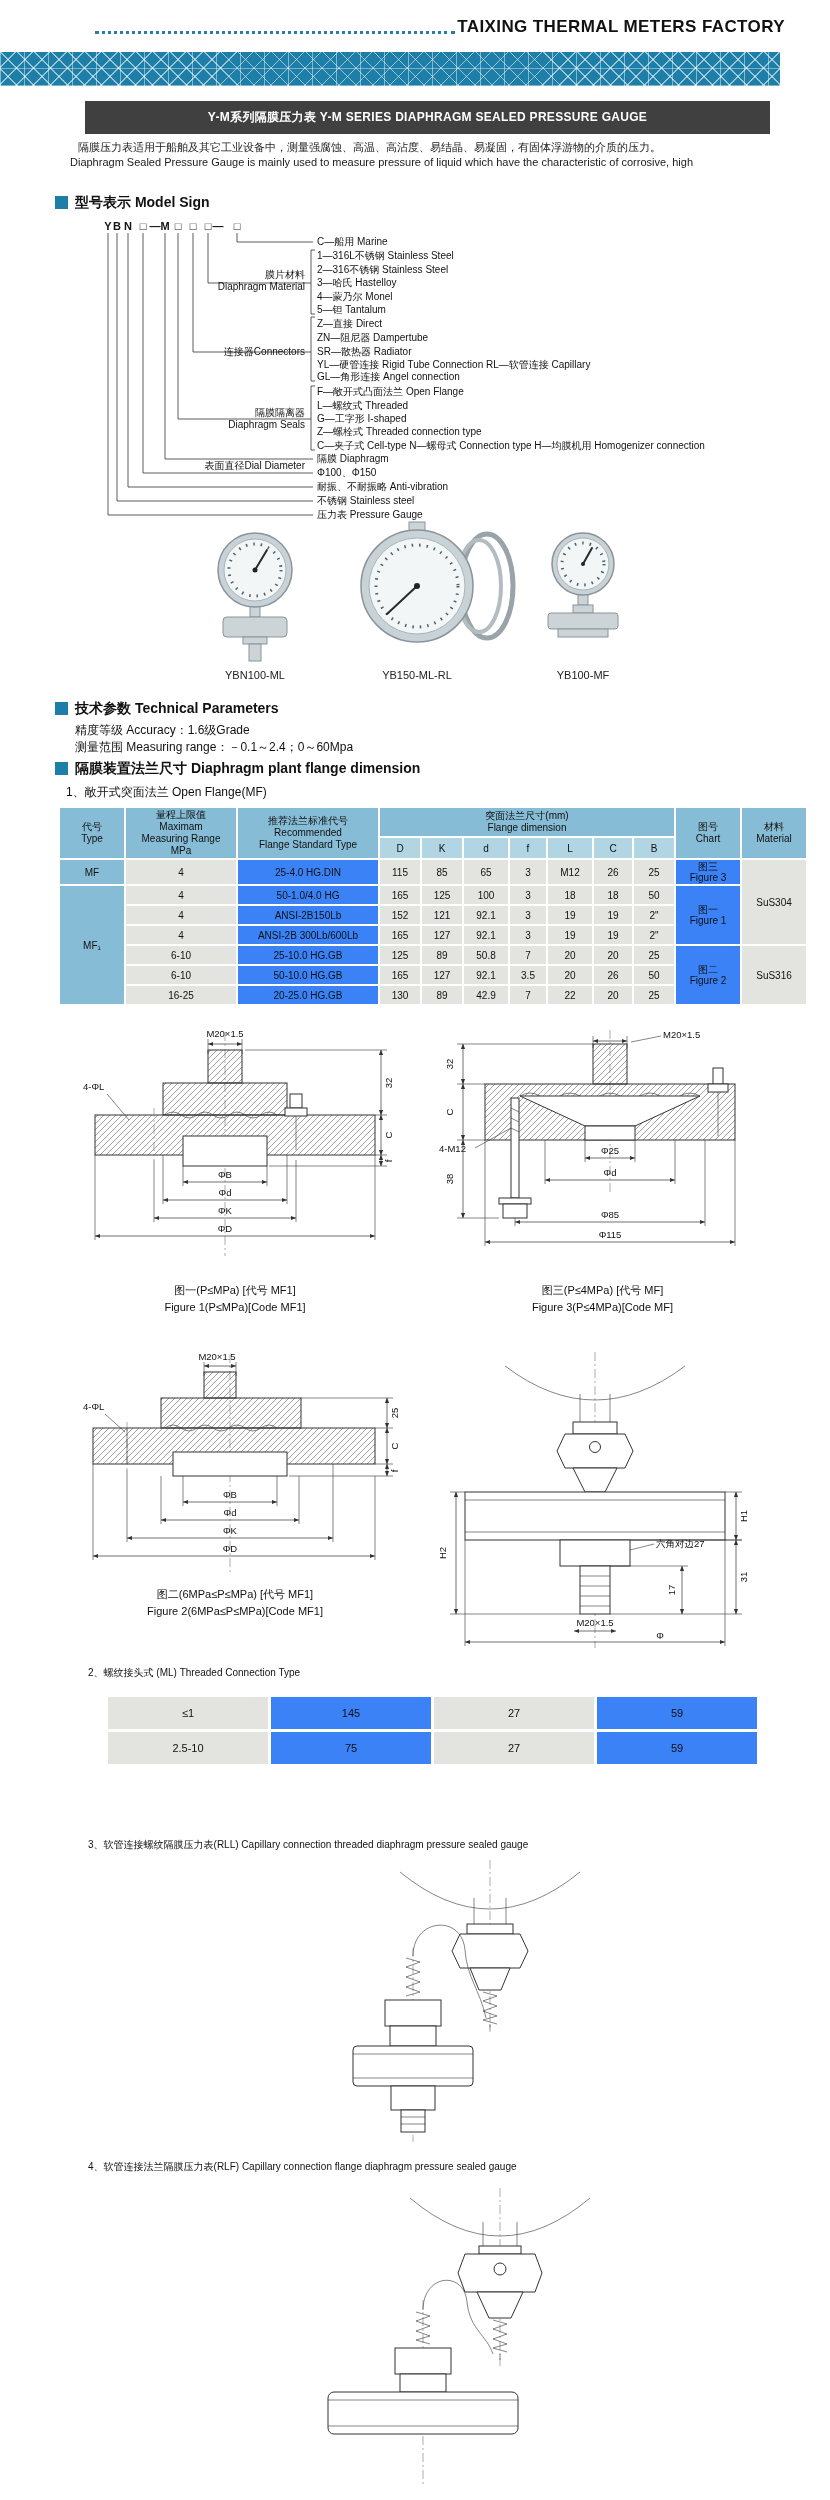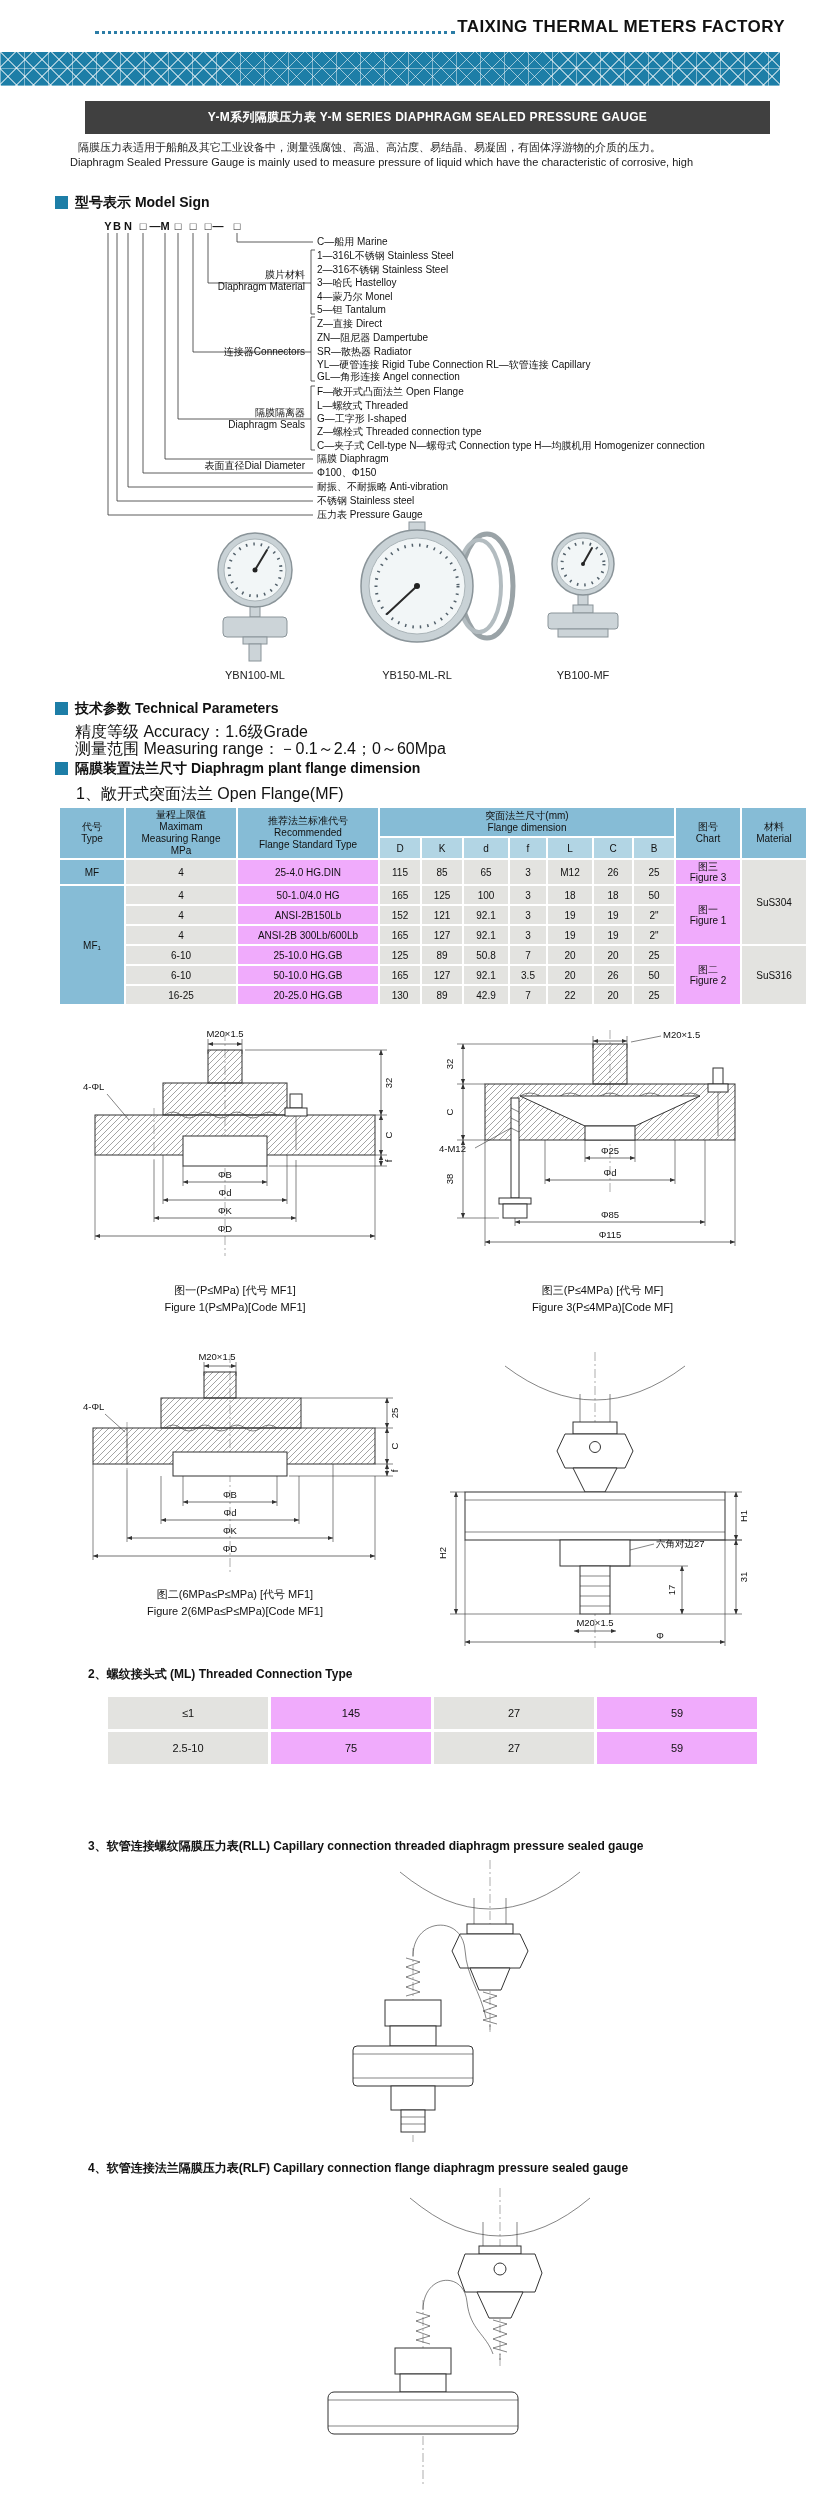--- a/index.html
+++ b/index.html
@@ -13,29 +13,29 @@
  repeating-linear-gradient(45deg,rgba(255,255,255,.55) 0 1px,transparent 1px 12px),
  repeating-linear-gradient(-45deg,rgba(255,255,255,.55) 0 1px,transparent 1px 12px),
  repeating-linear-gradient(90deg,rgba(255,255,255,.45) 0 1px,transparent 1px 24px),
  repeating-linear-gradient(0deg,rgba(255,255,255,.4) 0 1px,transparent 1px 17px)}
 .titlebar{background:#404040;color:#fff;text-align:center;font-family:Liberation Sans, sans-serif;font-weight:bold;font-size:12px;line-height:33px;letter-spacing:.3px}
 .intro{font-size:11px;line-height:15px;color:#1a1a1a}
 .intro .cn{padding-left:20px}
 .intro .en1{padding-left:12px}
 .sec-h{font-size:14px;font-weight:bold;white-space:nowrap}
 .sq{display:inline-block;width:13px;height:13px;background:#1d7ea7;margin-right:7px;vertical-align:-2px}
-.sub-t{font-size:16px;white-space:nowrap}
-.num-h{font-size:12px;font-weight:bold;white-space:nowrap}
+.sub-t{font-size:12px;white-space:nowrap}
+.num-h{font-size:10px;font-weight:normal;white-space:nowrap}
 table{border-collapse:separate;border-spacing:2px;table-layout:fixed;font-size:10px;text-align:center;color:#111}
 td{padding:1px 0;vertical-align:middle;overflow:hidden}
 .c-hd{background:#86bcd6}
 .c-sub{background:#b2d5e4;height:19px}
 .c-type{background:#86bcd6}
 .c-g{background:#e3e3e0}
-.c-b{background:#f0abfc}
+.c-b{background:#3b82f6}
 .t1 td{height:18px;line-height:11px}
 .t1 .hd2{line-height:12px}
 .t2{border-spacing:3px;font-size:11px}
 .t2 .c-hd{height:50px;line-height:14px}
 .t2 td{height:32px}
 .cap{font-size:11px;text-align:center;line-height:17px;white-space:nowrap}
 svg{overflow:visible}
 svg text{font-family:"Liberation Sans",sans-serif}
 .tx{font-size:9.5px;fill:#111}
 .mtx{font-size:10px;fill:#111}
@@ -174,21 +174,21 @@
   </g>
   <text class="g-label" x="200" y="157">YBN100-ML</text>
   <text class="g-label" x="362" y="157">YB150-ML-RL</text>
   <text class="g-label" x="528" y="157">YB100-MF</text>
 </svg>
 
 <div class="abs sec-h" style="left:55px;top:700px"><span class="sq"></span><span>技术参数 Technical Parameters</span></div>
 <div class="abs sub-t" style="left:75px;top:722px">精度等级 Accuracy：1.6级Grade</div>
 <div class="abs sub-t" style="left:75px;top:739px">测量范围 Measuring range：－0.1～2.4；0～60Mpa</div>
 <div class="abs sec-h" style="left:55px;top:760px"><span class="sq"></span><span>隔膜装置法兰尺寸 Diaphragm plant flange dimension</span></div>
-<div class="abs sub-t" style="left:76px;top:784px">1、敞开式突面法兰 Open Flange(MF)</div>
+<div class="abs sub-t" style="left:66px;top:784px">1、敞开式突面法兰 Open Flange(MF)</div>
 
 <table class="abs t1" style="left:58px;top:806px;width:724px">
   <colgroup>
     <col style="width:64px">
       <col style="width:110px">
       <col style="width:140px">
     <col style="width:40px">
       <col style="width:40px">
       <col style="width:44px">
       <col style="width:36px">

